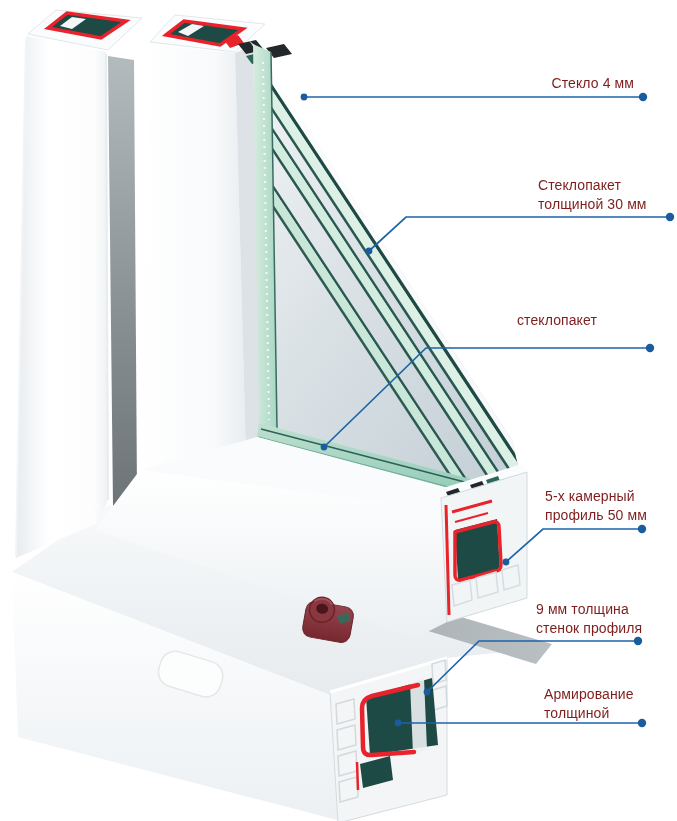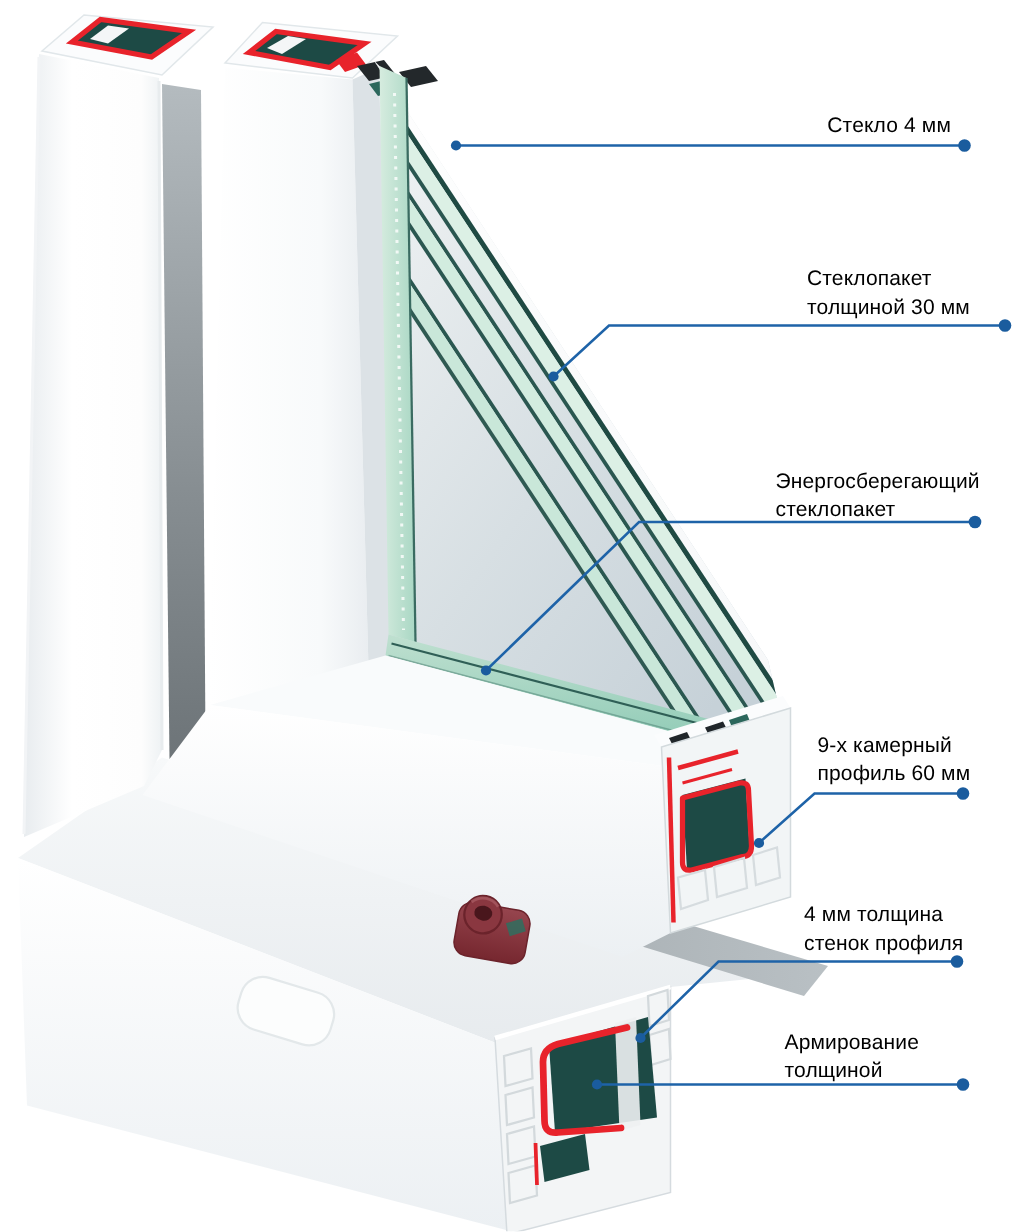--- a/index.html
+++ b/index.html
@@ -3,21 +3,21 @@
 <meta charset="utf-8">
 <style>
   html,body{margin:0;padding:0;background:#fff;}
   #stage{
     position:relative;width:677px;height:821px;background:#ffffff;overflow:hidden;
     font-family:"Liberation Sans",sans-serif;
   }
   #art{position:absolute;left:0;top:0;}
   .label{
     position:absolute;
-    font-size:14px;line-height:19px;color:#000000;
+    font-size:14px;line-height:19px;color:#7f1d1d;
     letter-spacing:.1px;white-space:nowrap;
   }
   .label .l2:empty{display:none}
   .label .l1,.label .l2{display:block}
 </style>
 </head>
 <body>
 
 <div id="stage">
 
@@ -221,32 +221,31 @@
   <span class="l1">Стекло 4 мм</span>
 
 </div>
 
 <div class="label" style="left:538px;top:176px">
   <span class="l1">Стеклопакет</span>
   <span class="l2">толщиной 30 мм</span>
 </div>
 
 <div class="label" style="left:517px;top:311px">
-  <span class="l1">Энергосберегающий</span>
   <span class="l2">стеклопакет</span>
 </div>
 
 <div class="label" style="left:545px;top:487px">
-  <span class="l1">9-х камерный</span>
-  <span class="l2">профиль 60 мм</span>
+  <span class="l1">5-х камерный</span>
+  <span class="l2">профиль 50 мм</span>
 </div>
 
 <div class="label" style="left:536px;top:600px">
-  <span class="l1">4 мм толщина</span>
+  <span class="l1">9 мм толщина</span>
   <span class="l2">стенок профиля</span>
 </div>
 
-<div class="label" style="left:523px;top:685px">
+<div class="label" style="left:544px;top:685px">
   <span class="l1">Армирование</span>
   <span class="l2">толщиной</span>
 </div>
 
 </div>
 
 </body></html>

